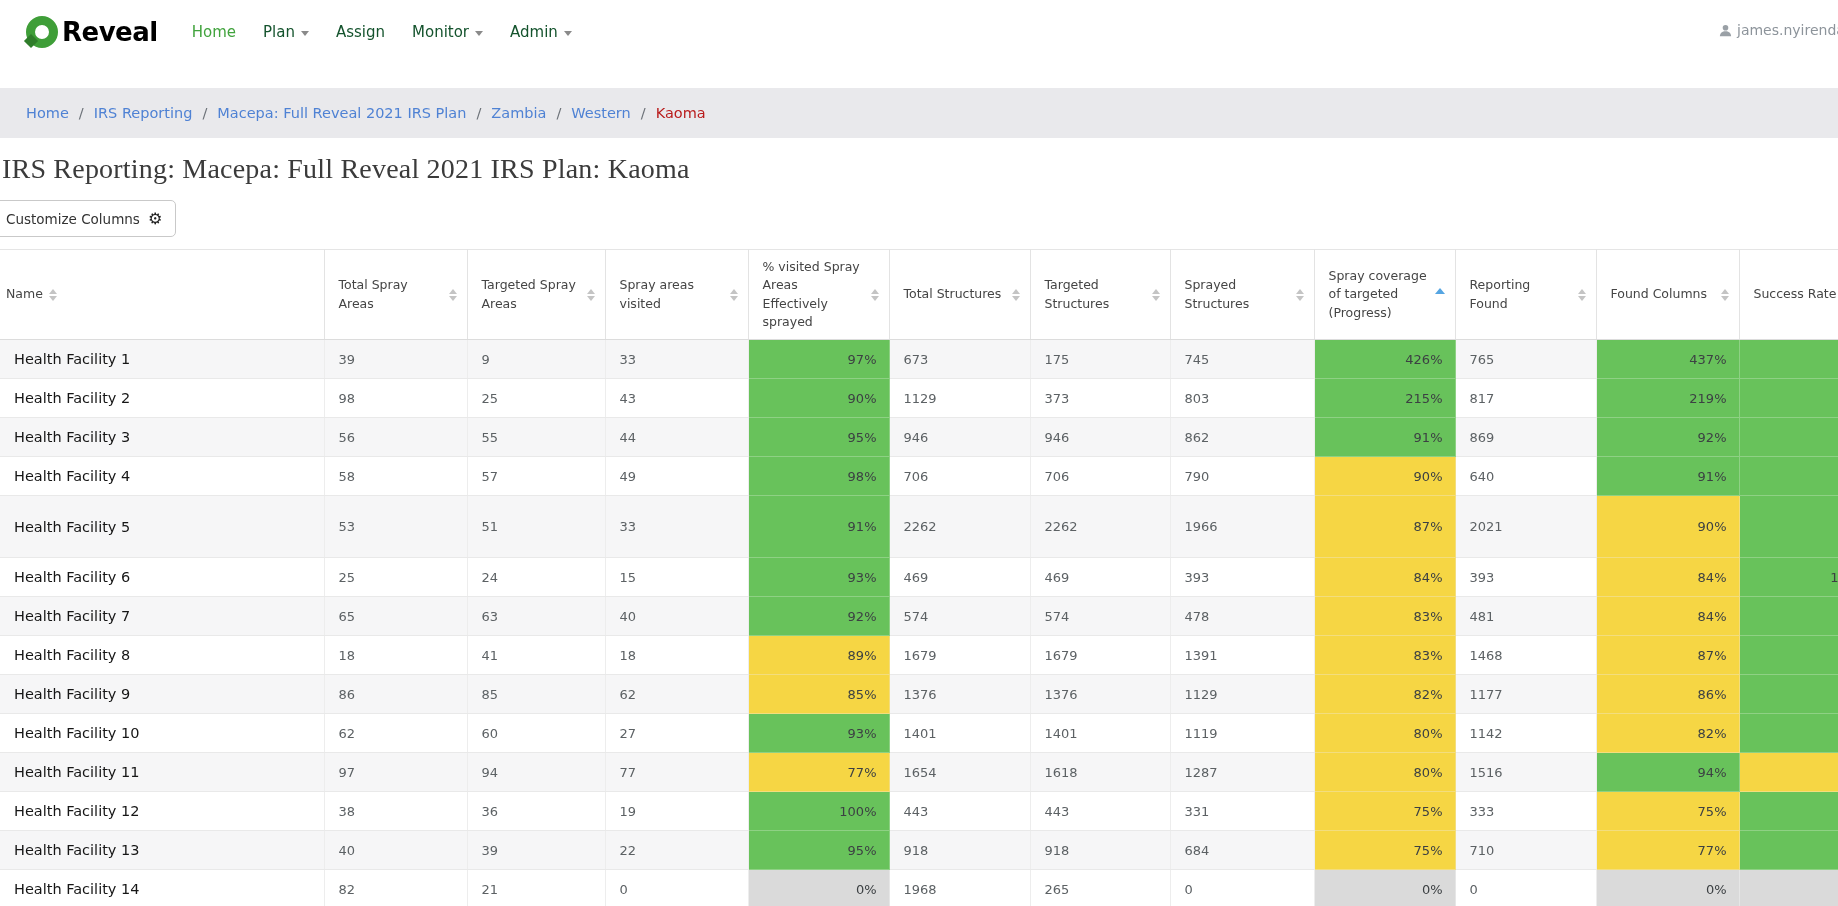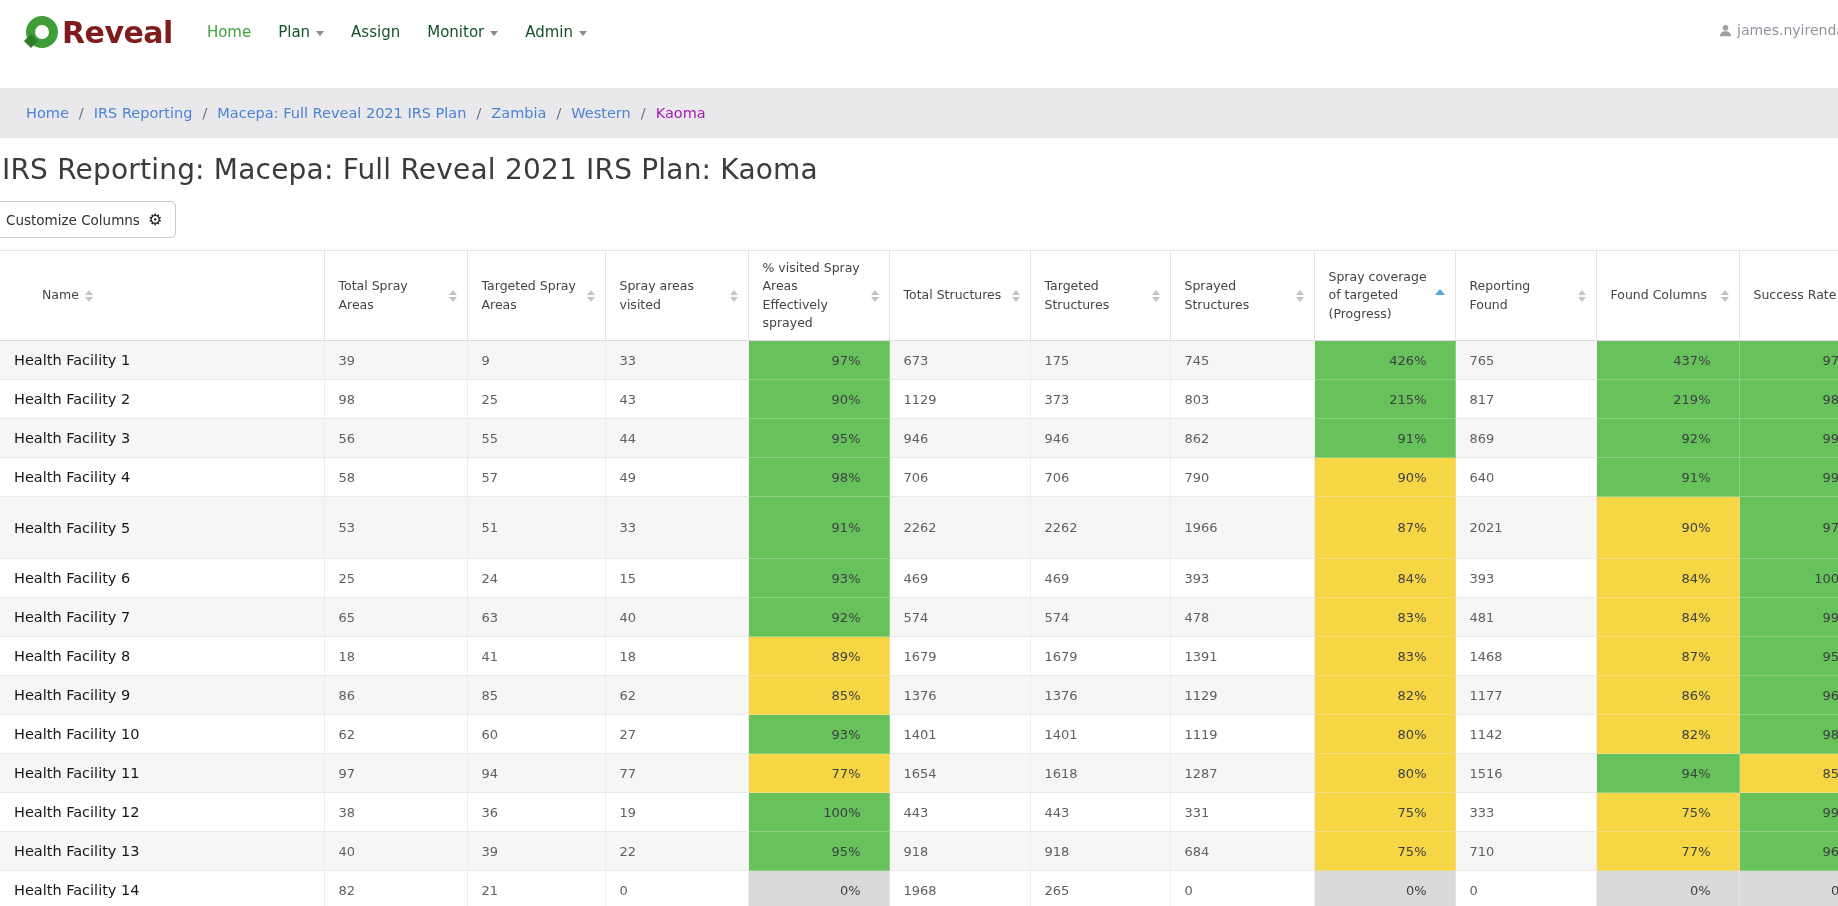--- a/index.html
+++ b/index.html
@@ -6,70 +6,70 @@
   html,body { width:1838px; height:906px; overflow:hidden; background:#fff;
     font-family:"DejaVu Sans","Liberation Sans",sans-serif; }
 
   
   .navbar { position:relative; height:64px; display:flex; align-items:center; padding:0 26px; background:#fff; }
   .brand { display:flex; align-items:center; gap:4px; margin-right:34px; }
   .logo-mark { position:relative; width:32px; height:32px; border-radius:50%;
     border:9px solid #3f9e38; background:#fff; }
   .logo-mark::after { content:""; position:absolute; left:-9px; bottom:-7px; width:10px; height:10px;
     background:#2f7d2a; transform:rotate(45deg); }
-  .brand-text { font-size:30px; font-weight:700; color:#7f1d1d; letter-spacing:-0.5px; }
+  .brand-text { font-size:26px; font-weight:700; color:#000000; letter-spacing:-0.5px; }
   .nav-items { display:flex; align-items:center; gap:27px; }
   .nav-link { display:flex; align-items:center; gap:6px; font-size:15px; color:#14532d;
     text-decoration:none; cursor:pointer; }
   .nav-link.active { color:#41a33d; }
   .caret { width:0; height:0; border-left:4px solid transparent; border-right:4px solid transparent;
     border-top:5px solid #8a8a8a; margin-top:2px; }
   .nav-user { position:absolute; left:1718px; top:22px; display:flex; align-items:center; gap:4px;
     font-size:14px; color:#8d949b; white-space:nowrap; cursor:pointer; }
   .person-icon svg { display:block; }
 
   
   .breadcrumb-bar { margin-top:24px; height:50px; background:#e9e9ec; display:flex; align-items:center;
     padding:0 26px; font-size:14.5px; }
   .crumb { color:#4f82d4; text-decoration:none; cursor:pointer; }
-  .crumb.current { color:#a21caf; cursor:default; }
+  .crumb.current { color:#b91c1c; cursor:default; }
   .crumb-sep { color:#6d7278; margin:0 10px; }
 
   
-  .page-title { margin:15px 0 0 2px; font-size:28px; font-weight:500; color:#3b3b3b; letter-spacing:0.2px; }
+  .page-title { margin:15px 0 0 2px; font-size:28px; font-weight:500; color:#3b3b3b; letter-spacing:0.2px;font-family:Liberation Serif, serif; }
   .customize-btn { display:inline-flex; align-items:center; gap:8px; margin:15px 0 0 -8px;
     height:37px; padding:0 13px; background:#fff; border:1px solid #c9c9c9; border-radius:5px;
     font-size:13.5px; color:#333; cursor:pointer; font-family:inherit; }
   .gear { font-size:16px; color:#222; line-height:1; }
 
   
   .table-wrap { margin:12px 0 0 -8px; width:1896px; overflow:hidden; }
   table { border-collapse:collapse; table-layout:fixed; width:1888px; }
   thead th { height:90px; background:#fff; border-top:1px solid #e5e5e5; border-bottom:1px solid #dcdcdc;
     border-right:1px solid #e3e3e3; vertical-align:middle; padding:0 10px 0 14px;
     font-size:12.5px; font-weight:500; color:#454545; text-align:left; cursor:pointer; }
   .h-inner { display:flex; align-items:center; justify-content:space-between; gap:6px; }
-  .h-inner.name-h { justify-content:flex-start;margin-left:36px; }
+  .h-inner.name-h { justify-content:flex-start; }
   .h-label { line-height:1.45; }
   .sort { display:flex; flex-direction:column; align-items:center; flex:none; }
   .tri-up { width:0; height:0; border-left:4px solid transparent; border-right:4px solid transparent;
     border-bottom:5px solid #c4c4c4; margin-bottom:2px; }
   .tri-down { width:0; height:0; border-left:4px solid transparent; border-right:4px solid transparent;
     border-top:5px solid #c4c4c4; }
   .sort.active .tri-up { border-bottom-color:#55a5e2; border-left-width:5px; border-right-width:5px; border-bottom-width:6px; }
   .sort.active .tri-down { visibility:hidden; }
 
   tbody tr { height:39px; }
   tbody tr.tall { height:62px; }
   tbody tr:nth-child(odd)  td { background:#f6f6f7; }
   tbody tr:nth-child(even) td { background:#ffffff; }
   tbody td { border-bottom:1px solid #e9e9e9; border-right:1px solid #ededed;
     font-size:13px; color:#5c6164; padding:0 10px 0 14px; vertical-align:middle; }
   td.name-cell { font-size:14.5px; color:#161616; padding-left:22px; cursor:pointer; }
-  td.pct { text-align:right; padding-right:28px; color:#3c4043; }
+  td.pct { text-align:right; padding-right:12px; color:#3c4043; }
   tbody tr:nth-child(odd)  td.green, tbody tr:nth-child(even) td.green  { background:#68c25b; border-bottom-color:#8ed184; border-right-color:#8ed184; }
   tbody tr:nth-child(odd)  td.yellow, tbody tr:nth-child(even) td.yellow { background:#f6d644; border-bottom-color:#f3dd7e; border-right-color:#f3dd7e; }
   tbody tr:nth-child(odd)  td.gray, tbody tr:nth-child(even) td.gray   { background:#dadada; border-bottom-color:#e6e6e6; border-right-color:#e6e6e6; }
 </style>
 </head>
 <body>
 
 
 
 

